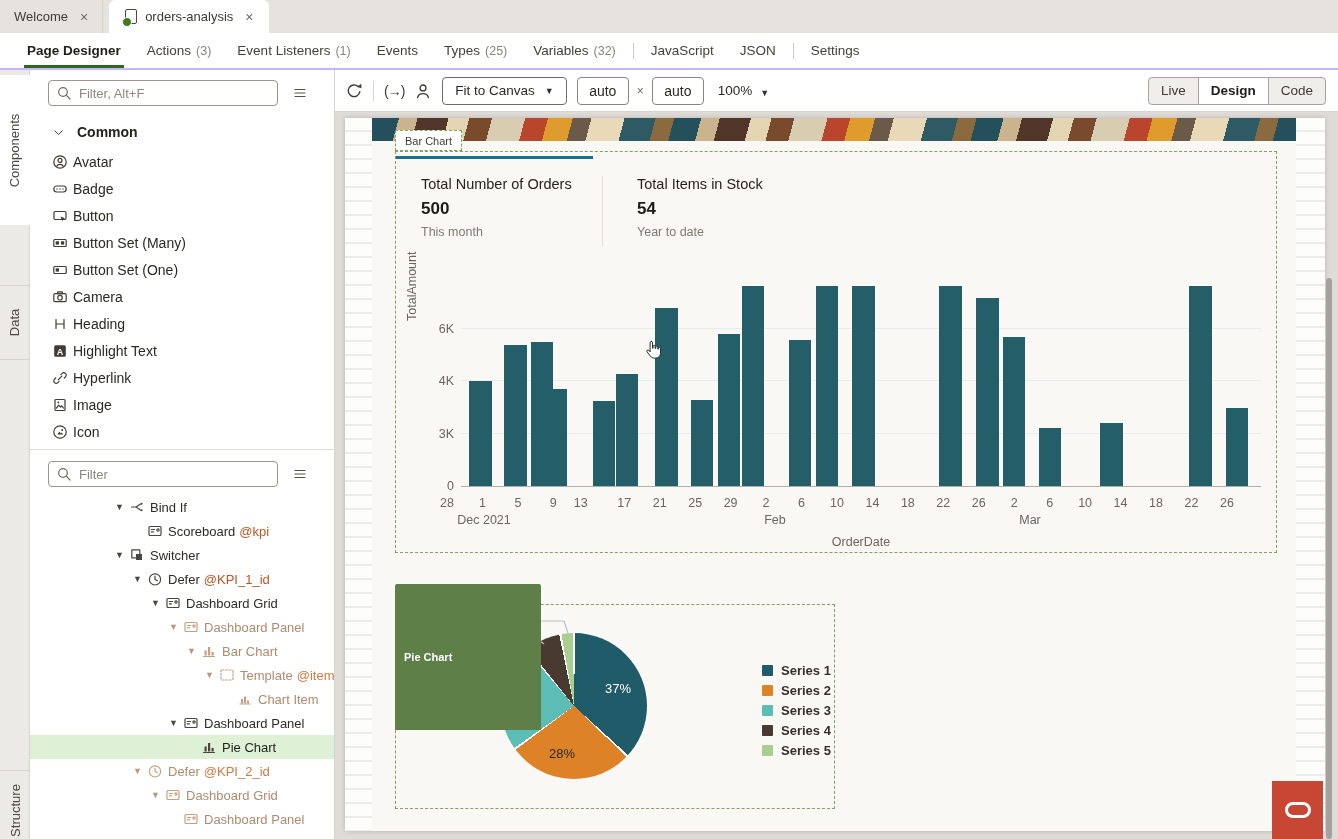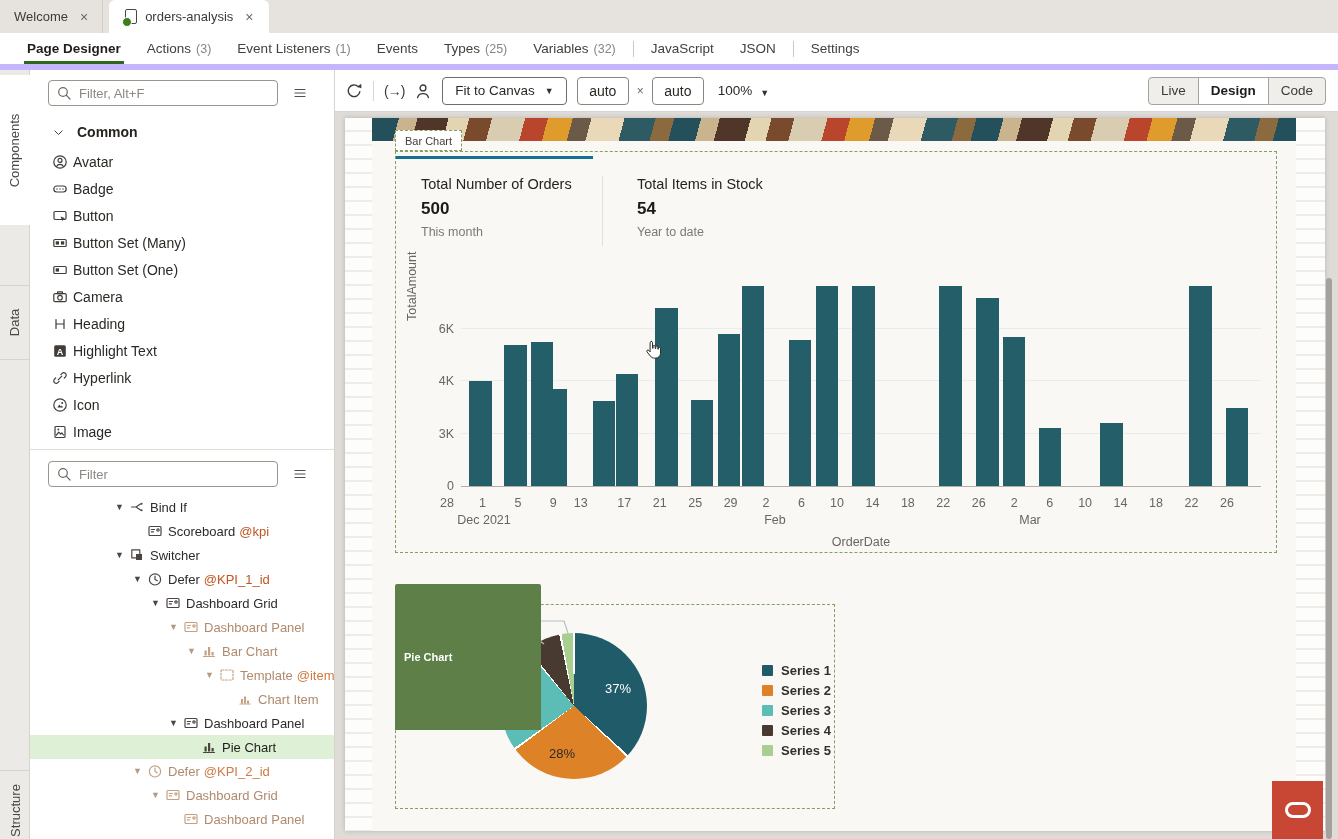--- a/index.html
+++ b/index.html
@@ -8,21 +8,21 @@
        font-family:"Liberation Sans",sans-serif;color:#33302c;}
   
   .tabstrip{position:absolute;left:0;top:0;width:1338px;height:33px;background:#e6e3df;display:flex;align-items:stretch;}
   .etab{display:flex;align-items:center;gap:8px;padding:0 14px;font-size:13px;color:#3e3a36;border-right:1px solid #d2cec9;cursor:default;}
   .etab.active{background:#fff;border-right:none;border-radius:6px 6px 0 0;margin-left:6px;padding:0 16px;}
   .etab .x{font-size:14px;color:#6e6963;margin-left:4px;}
   .pageicon{position:relative;width:12px;height:15px;border:1.3px solid #4a4641;border-radius:2px;background:#fff;}
   .pageicon::after{content:"";position:absolute;left:-4px;bottom:-4px;width:8px;height:8px;border-radius:50%;
        background:#3f7d1f;border:1.5px solid #fff;}
   
-  .nav{position:absolute;left:0;top:33px;width:1338px;height:37px;background:#fff;border-bottom:6px solid #c4b5fd;
+  .nav{position:absolute;left:0;top:33px;width:1338px;height:37px;background:#fff;border-bottom:2px solid #c4b5fd;
        display:flex;align-items:stretch;padding-left:14px;}
   .nav-item{position:relative;display:flex;align-items:center;gap:5px;padding:0 13px;font-size:13.5px;color:#44403b;cursor:default;}
   .nav-item .cnt{color:#8a8580;font-size:12.5px;}
   .nav-item.active{font-weight:bold;color:#201e1b;}
   .nav-item.active::after{content:"";position:absolute;left:10px;right:10px;bottom:0;height:3px;background:#2f681c;}
   .navdiv{width:1px;height:16px;background:#ccc8c3;align-self:center;margin:0 4px;}
   
   .rail{position:absolute;left:0;top:70px;width:30px;height:769px;background:#eceae6;border-right:1px solid #d7d4cf;}
   .railtab{position:absolute;left:0;width:30px;display:flex;align-items:center;justify-content:center;}
   .railtab span{transform:rotate(-90deg);white-space:nowrap;font-size:13px;color:#4b4742;display:block;}
@@ -299,36 +299,36 @@
           <span class="cic">
             <svg viewBox="0 0 16 16">
               <path class="st" d="M6.2 9.8l3.6-3.6M8.9 4.6l1.2-1.2a2.4 2.4 0 0 1 3.4 3.4l-1.2 1.2M7.1 11.4l-1.2 1.2a2.4 2.4 0 0 1-3.4-3.4l1.2-1.2"></path>
             </svg>
           </span>
           <span>Hyperlink</span>
         </div>
         <div class="comp-item">
           <span class="cic">
             <svg viewBox="0 0 16 16">
+              <rect class="st" x="3" y="2.5" width="10" height="11" rx="1"></rect>
+              <path class="st" d="M4.5 11l2.3-2.8 1.8 2 1.2-1.4 1.7 2.2"></path>
+              <circle class="f" cx="6.3" cy="5.5" r=".9"></circle>
+            </svg>
+          </span>
+          <span>Image</span>
+        </div>
+        <div class="comp-item">
+          <span class="cic">
+            <svg viewBox="0 0 16 16">
               <circle class="st" cx="8" cy="8" r="6.2"></circle>
               <path class="f" d="M5.3 10.6l2.1-3.1 1.5 2 .9-1.1 1.3 2.2z"></path>
               <circle class="f" cx="10.2" cy="5.9" r="1"></circle>
             </svg>
           </span>
           <span>Icon</span>
-        </div>
-        <div class="comp-item">
-          <span class="cic">
-            <svg viewBox="0 0 16 16">
-              <rect class="st" x="3" y="2.5" width="10" height="11" rx="1"></rect>
-              <path class="st" d="M4.5 11l2.3-2.8 1.8 2 1.2-1.4 1.7 2.2"></path>
-              <circle class="f" cx="6.3" cy="5.5" r=".9"></circle>
-            </svg>
-          </span>
-          <span>Image</span>
         </div>
       </div>
     <div class="hsep"></div>
     <div class="filterrow f2">
       <div class="searchbox">
         <span class="sic">
             <svg viewBox="0 0 16 16">
               <circle class="st" cx="7" cy="7" r="4.3"></circle>
               <path class="st" d="M10.2 10.2L14 14"></path>
             </svg>

